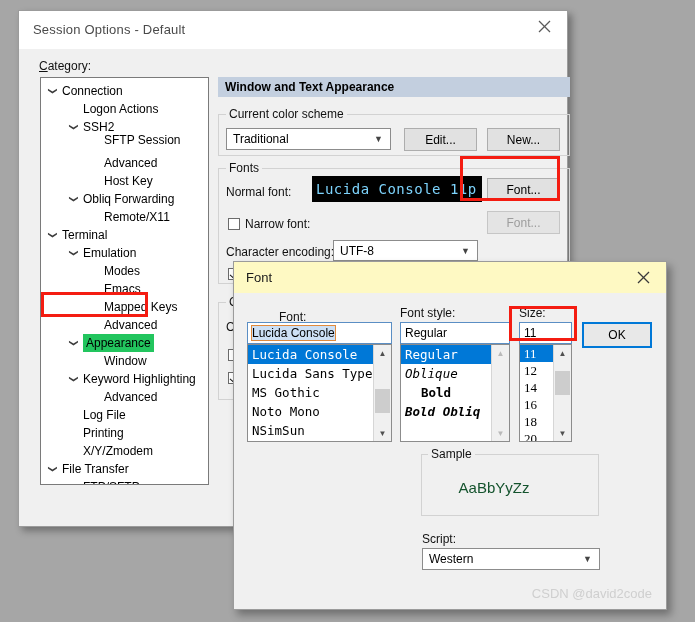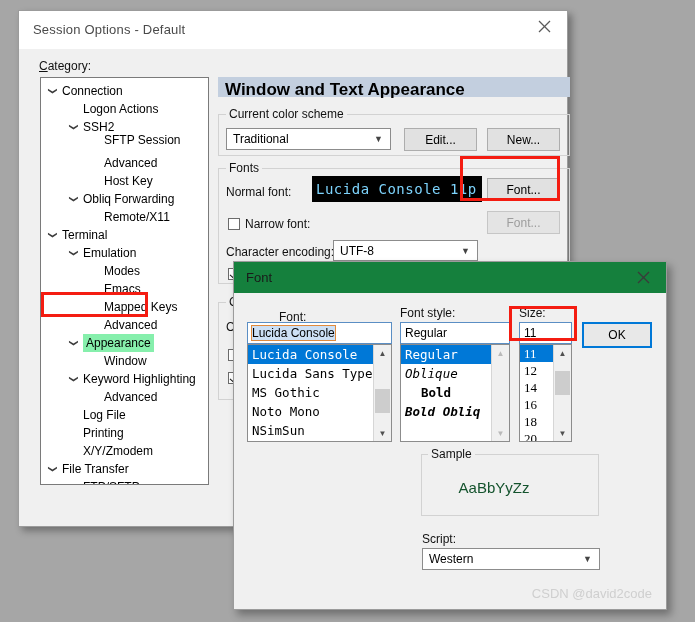--- a/index.html
+++ b/index.html
@@ -45,29 +45,29 @@
   .tree-row{
     position:relative;height:18px;line-height:18px;font-size:12px;
     white-space:nowrap;color:#000;
   }
   .tree-row .chev{
     position:absolute;width:12px;height:18px;
     display:flex;align-items:center;justify-content:center;
     color:#3c3c3c;font-size:9px;
   }
   .tree-row .lbl{position:absolute;}
-  .tree-row.selected .lbl{background:#86efac;padding:0 3px;}
+  .tree-row.selected .lbl{background:#22c55e;padding:0 3px;}
 
   
   #pane-header{
     position:absolute;left:199px;top:66px;width:352px;height:20px;
     background:#c3cfdf;
   }
   #pane-header span{
-    position:absolute;left:7px;top:3px;font-weight:bold;font-size:17px;color:#000;
+    position:absolute;left:7px;top:3px;font-weight:bold;font-size:12px;color:#000;
   }
 
   .groupbox{
     position:absolute;border:1px solid #d2d2d2;box-sizing:border-box;padding-left:40px;
   }
   .groupbox > .gtitle{
     position:absolute;top:-8px;left:7px;background:#f0f0f0;
     padding:0 3px;font-size:12px;color:#111;white-space:nowrap;
   }
 
@@ -111,21 +111,21 @@
 
   
   .redbox{position:absolute;border:3px solid #f41c11;box-sizing:border-box;z-index:60;}
 
   
   #font-dialog{
     position:absolute;left:233px;top:261px;width:434px;height:349px;
     background:#f0f0f0;border:1px solid #9b9b9b;box-sizing:border-box;
     box-shadow:4px 5px 8px rgba(0,0,0,.33);z-index:40;
   }
-  #font-titlebar{position:absolute;left:0;top:0;right:0;height:31px;background:#15803d;}
+  #font-titlebar{position:absolute;left:0;top:0;right:0;height:31px;background:#fef9c3;}
   #font-title{position:absolute;left:12px;top:8px;font-size:13px;color:#1a1a1a;}
 
   .flabel{position:absolute;font-size:12px;color:#111;}
 
   .ftext{
     position:absolute;background:#fff;border:1px solid #5a8ec4;
     box-sizing:border-box;font-size:12px;color:#000;
   }
   .ftext .tv{position:absolute;left:4px;top:3px;}
   .ftext .tv.sel{background:#cde0f5;outline:1px solid #e08a3c;}

